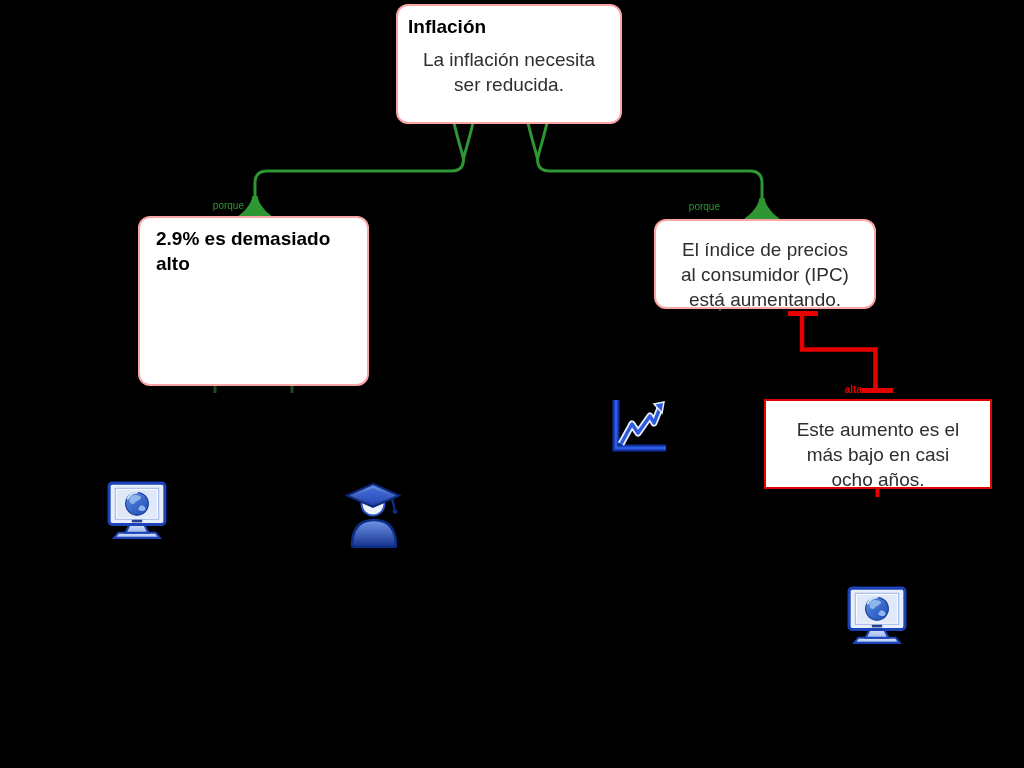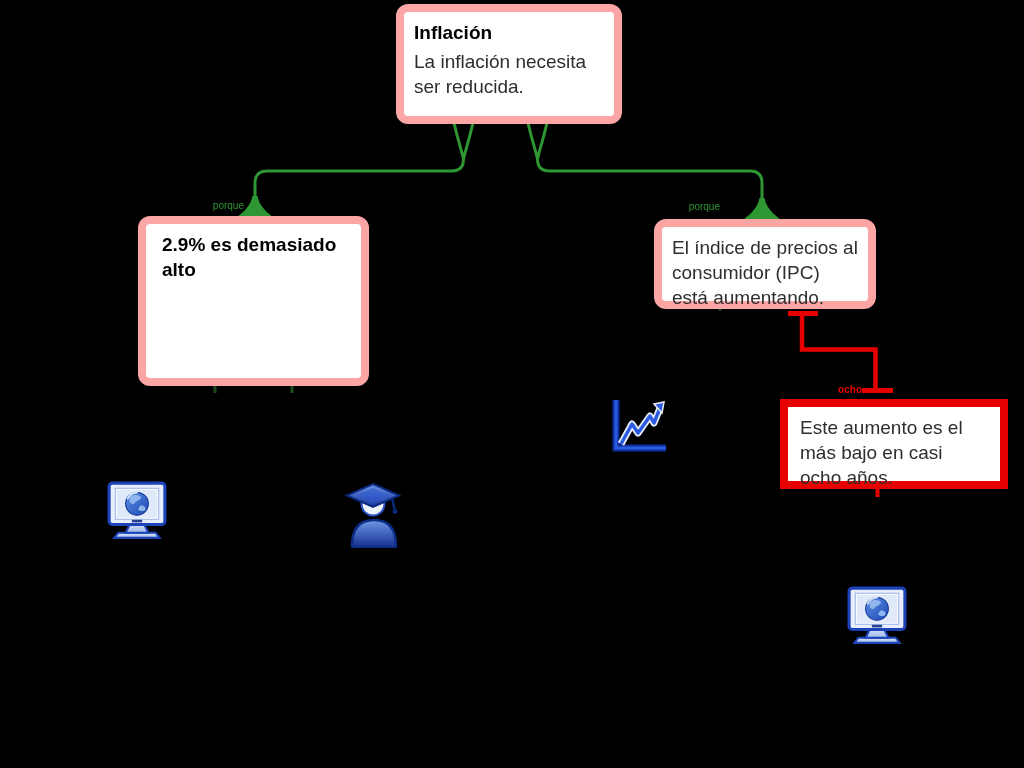--- a/index.html
+++ b/index.html
@@ -3,25 +3,25 @@
 <meta charset="utf-8">
 <style>
   html,body{margin:0;padding:0;background:#000;}
   *{box-sizing:border-box;}
   #canvas{
     position:relative;width:1024px;height:768px;background:#000;overflow:hidden;
     font-family:"Liberation Sans",sans-serif;
   }
   .conn-svg{position:absolute;left:0;top:0;width:1024px;height:768px;pointer-events:none;}
   .node{
-    position:absolute;background:#fff;border:8px solid #fca5a5;border-radius:12px;
+    position:absolute;background:#fff;border:2px solid #fca5a5;border-radius:12px;
     padding:8px 10px;font-size:19px;line-height:25px;color:#2e2e2e;
   }
   .node .node-title{font-weight:bold;color:#000;margin:0 0 4px 0;}
-  .node .node-body{margin:0;}
+  .node .node-body{margin:8px;text-align:center;}
   .node.oppose{border-color:#e60000;border-radius:0;padding:8px 12px;}
   .conn-label{
     position:absolute;font-size:10px;line-height:16px;color:#2e9632;
   }
   .conn-label.but{color:#e60000;font-weight:bold;}
   .icon{position:absolute;}
   .hidden-defs{position:absolute;width:0;height:0;overflow:hidden;}
 </style>
 </head>
 <body>
@@ -101,22 +101,22 @@
   <span class="conn-label" style="right:780px;top:198px;">porque</span>
   <div class="node" style="left:138px;top:216px;width:231px;height:170px;padding-left:16px;">
     <div class="node-title">2.9% es demasiado alto</div>
   </div>
 
   <span class="conn-label" style="right:304px;top:199px;">porque</span>
   <div class="node" style="left:654px;top:219px;width:222px;height:90px;">
     <div class="node-body">El índice de precios al consumidor (IPC) está aumentando.</div>
   </div>
 
-  <span class="conn-label but" style="right:162px;top:382px;">ocho</span>
-  <div class="node oppose" style="left:780px;top:399px;width:228px;height:90px;">
+  <span class="conn-label but" style="right:162px;top:382px;">alta</span>
+  <div class="node oppose" style="left:764px;top:399px;width:228px;height:90px;">
     <div class="node-body">Este aumento es el más bajo en casi ocho años.</div>
   </div>
 
   <div class="icon" style="left:604px;top:396px;width:66px;height:62px;">
     <svg width="66" height="62">
         <use href="#icon-chart"></use>
       </svg>
   </div>
   <div class="icon" style="left:106px;top:480px;width:62px;height:62px;">
     <svg width="62" height="62">

